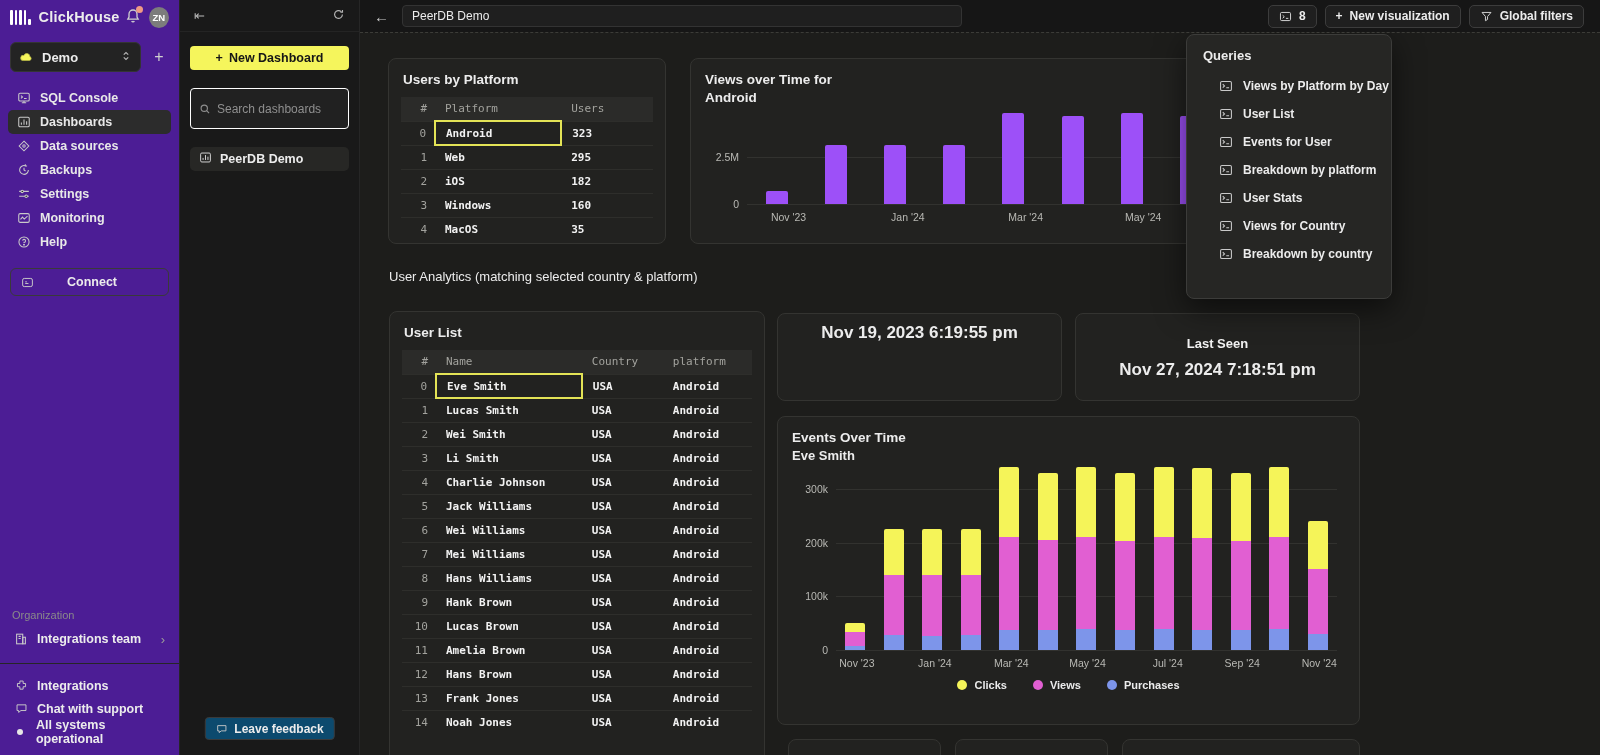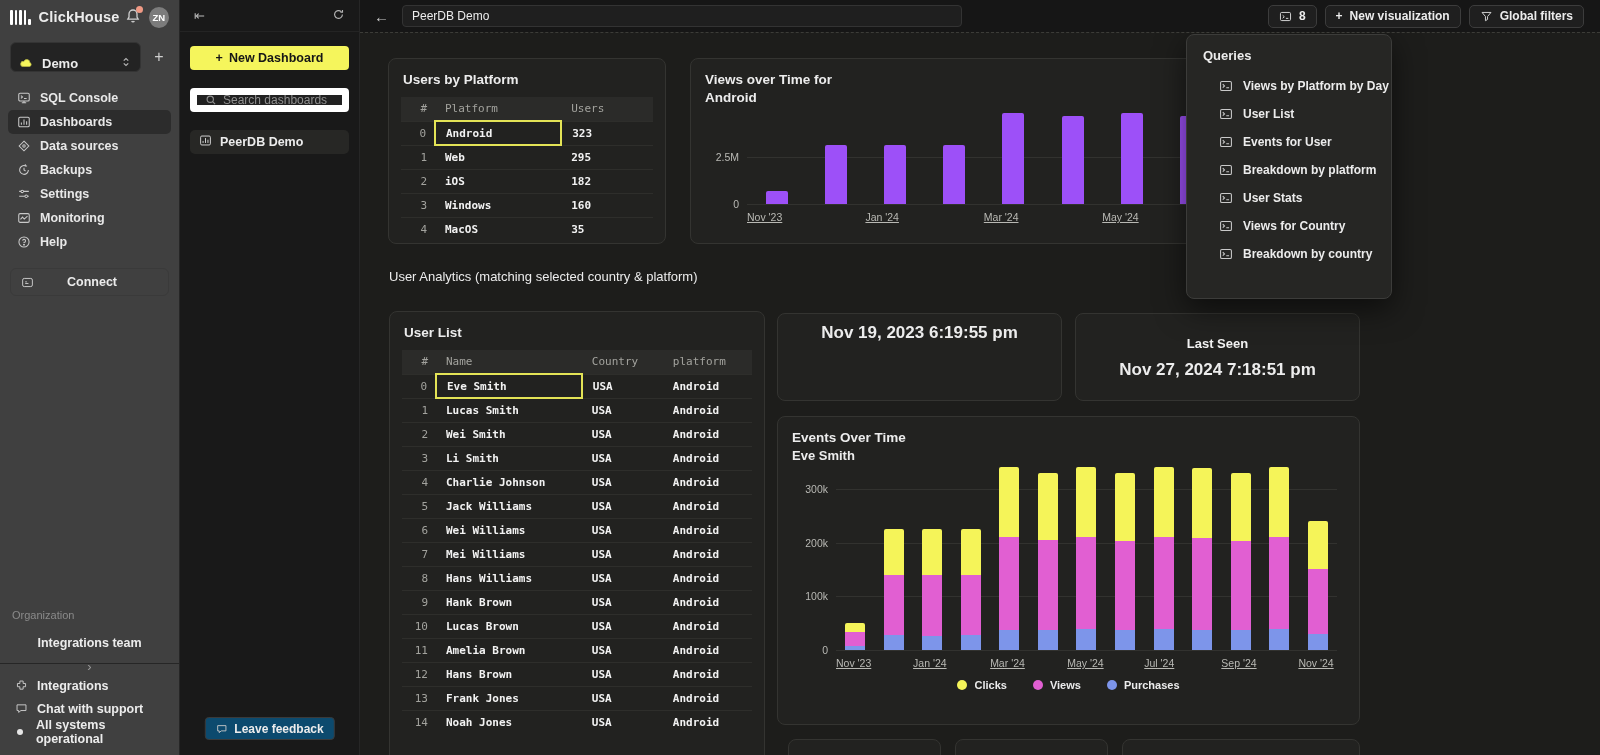--- a/index.html
+++ b/index.html
@@ -1,71 +1,71 @@
 <!DOCTYPE html>
 <html><head>
 <meta charset="utf-8">
 <style>
   * { margin:0; padding:0; box-sizing:border-box; }
   html,body { width:1600px; height:755px; background:#111; overflow:hidden; }
   body { font-family:"Liberation Sans", sans-serif; color:#ececec; font-size:13px; }
   .app { display:flex; width:1600px; height:755px; }
 
   
-  .sidebar { width:180px; min-width:180px; background:#404040; border-right:1px solid #262626; display:flex; flex-direction:column; }
+  .sidebar { width:180px; min-width:180px; background:#4c1d95; border-right:1px solid #262626; display:flex; flex-direction:column; }
   .sb-header { height:34px; display:flex; align-items:center; padding:0 10px; gap:6px; }
   .logo-bars { display:flex; align-items:flex-end; gap:2px; height:15px; margin-right:2px; }
   .logo-bars i { width:2.5px; background:#fff; border-radius:1px; display:block; }
   .logo-bars i:nth-child(1){height:15px}.logo-bars i:nth-child(2){height:15px}
   .logo-bars i:nth-child(3){height:15px}.logo-bars i:nth-child(4){height:15px}
   .logo-bars i:nth-child(5){height:6px}
   .brand { font-weight:bold; font-size:14.5px; letter-spacing:.2px; flex:1; }
   .bell { position:relative; width:18px; height:18px; color:#cfcfcf; }
   .bell svg { width:16px; height:16px; }
   .bell .dot { position:absolute; top:-2px; right:0px; width:7px; height:7px; border-radius:50%; background:#f09a85; }
   .avatar { width:21px; height:21px; border-radius:50%; background:#7c7c7c; color:#fff; font-size:9.5px; font-weight:bold; display:flex; align-items:center; justify-content:center; }
 
   .service-row { display:flex; align-items:center; padding:8px 10px 10px 10px; gap:8px; }
-  .service-select { flex:1; height:30px; background:#232323; border:1px solid #343434; border-radius:6px; display:flex; align-items:flex-end; gap:8px; padding:0 8px; cursor:pointer; }
+  .service-select { flex:1; height:30px; background:#232323; border:1px solid #343434; border-radius:6px; display:flex; align-items:center; gap:8px; padding:0 8px; cursor:pointer; }
   .service-select .svc-name { flex:1; font-weight:bold; font-size:13px; }
   .updown svg { width:12px; height:12px; }
   .add-service { width:20px; color:#cfcfcf; font-size:16px; text-align:center; cursor:pointer; background:none; border:none; }
 
   .nav { display:flex; flex-direction:column; padding:4px 8px; }
   .nav-item { height:24px; display:flex; align-items:center; gap:9px; padding:0 8px; border-radius:5px; cursor:pointer; color:#e8e8e8; }
   .nav-item.active { background:#2c2c2c; }
   .nav-item .ni-icon { width:15px; height:15px; color:#c9c9c9; display:flex; align-items:center; justify-content:center; }
   .nav-item .ni-icon svg { width:14px; height:14px; }
   .nav-item .ni-label { font-size:12.5px; font-weight:bold; }
 
   .connect { margin:10px 10px 0 10px; height:28px; border:1px solid #3a3a3a; border-radius:6px; display:flex; align-items:center; gap:9px; padding:0 10px; cursor:pointer; }
   .connect svg { width:13px; height:13px; color:#c9c9c9; }
   .connect span { font-size:12.5px; font-weight:bold;margin-left:24px; }
 
   .sb-spacer { flex:1; }
   .org-label { padding:0 12px 6px 12px; color:#8a8a8a; font-size:11px; }
-  .org-team { height:24px; margin:0 8px 12px 8px; display:flex; align-items:center; gap:9px; padding:0 6px; cursor:pointer;flex-direction:column; }
+  .org-team { height:24px; margin:0 8px 12px 8px; display:flex; align-items:center; gap:9px; padding:0 6px; cursor:pointer; }
   .org-team svg { width:14px; height:14px; color:#c9c9c9; }
   .org-team .ot-label { flex:1; font-size:12.5px; font-weight:bold; }
   .org-team .chev { color:#9a9a9a; font-size:13px; }
   .sb-divider { border-top:1px solid #262626; }
   .sb-footer { display:flex; flex-direction:column; padding:10px 8px 12px 8px; }
   .sbf-item { height:23px; display:flex; align-items:center; gap:9px; padding:0 6px; cursor:pointer; }
   .sbf-item .ni-icon { width:14px; height:14px; color:#c9c9c9; display:flex; align-items:center; justify-content:center; }
   .sbf-item .ni-icon svg { width:13px; height:13px; }
   .sbf-item .ni-label { font-size:12.5px; font-weight:bold; }
   .status-dot { width:6px; height:6px; border-radius:50%; background:#e6e6e6; }
 
   
   .panel2 { width:180px; min-width:180px; background:#191919; border-right:1px solid #262626; display:flex; flex-direction:column; position:relative; }
   .p2-top { height:32px; border-bottom:1px solid #242424; display:flex; align-items:center; justify-content:space-between; padding:0 14px; color:#b5b5b5; }
   .p2-top .icon-btn { cursor:pointer; font-size:13px; }
   .p2-top svg { width:13px; height:13px; }
   .btn-new-dash { margin:14px 10px 0 10px; height:24px; background:#f5f55c; color:#161616; border:none; border-radius:4px; font-weight:bold; font-size:12.5px; display:flex; align-items:center; justify-content:center; gap:6px; cursor:pointer; font-family:"Liberation Sans",sans-serif; }
-  .search-box { margin:18px 10px 0 10px; height:24px; background:#212121; border:7px solid #ffffff; border-radius:4px; display:flex; align-items:center; gap:6px; padding:0 8px; }
+  .search-box { margin:18px 10px 0 10px; height:41px; background:#212121; border:1px solid #ffffff; border-radius:4px; display:flex; align-items:center; gap:6px; padding:0 8px; }
   .search-box svg { width:12px; height:12px; color:#8f8f8f; }
   .search-box input { flex:1; background:none; border:none; outline:none; color:#cfcfcf; font-size:12px; font-family:"Liberation Sans",sans-serif; width:100%; }
   .search-box input::placeholder { color:#8f8f8f; }
   .dash-list { margin:18px 10px 0 10px; display:flex; flex-direction:column; gap:4px; }
   .dash-item { height:24px; background:#272725; border-radius:5px; display:flex; align-items:center; gap:8px; padding:0 9px; cursor:pointer; }
   .dash-item svg { width:13px; height:13px; color:#d5d5d5; }
   .dash-item span { font-size:12.5px; font-weight:bold; }
   .leave-feedback { position:absolute; bottom:15px; left:50%; transform:translateX(-50%); height:23px; padding:0 10px; background:#0c4a6e; border:1px solid #3a3a3a; border-radius:4px; color:#ececec; font-size:12px; font-weight:bold; display:flex; align-items:center; gap:7px; cursor:pointer; white-space:nowrap; font-family:"Liberation Sans",sans-serif; }
   .leave-feedback svg { width:12px; height:12px; color:#c9c9c9; }
 
@@ -98,21 +98,21 @@
   .chart-title { position:absolute; left:14px; top:12px; font-size:13.5px; font-weight:bold; line-height:18px; }
   .chart-sub { position:absolute; left:14px; font-size:13px; font-weight:bold; }
   .plot { position:absolute; }
   .gridline { position:absolute; left:0; right:0; height:1px; background:#32322f; }
   .ytick { position:absolute; right:100%; margin-right:8px; transform:translateY(-50%); font-size:10.5px; color:#b9b9b4; white-space:nowrap; }
   .bars-row { position:absolute; left:0; right:0; bottom:0; top:0; display:flex; align-items:flex-end; }
   .bar-col { flex:1; display:flex; justify-content:center; align-items:flex-end; height:100%; }
   .vbar { width:22px; border-radius:2px 2px 0 0; }
   .stackbar { width:20px; display:flex; flex-direction:column-reverse; border-radius:2px 2px 0 0; overflow:hidden; }
   .xlabels { position:absolute; display:flex; }
-  .xlab { flex:1; text-align:left; font-size:10.5px; color:#b9b9b4; white-space:nowrap;text-decoration:underline; }
+  .xlab { flex:1; text-align:right; font-size:10.5px; color:#b9b9b4; white-space:nowrap; }
   .legend { position:absolute; left:0; right:0; display:flex; justify-content:center; gap:26px; }
   .leg-item { display:flex; align-items:center; gap:7px; font-size:11px; font-weight:bold; }
   .leg-dot { width:10px; height:10px; border-radius:50%; }
 
   
   .queries-menu { position:absolute; left:826px; top:1px; width:206px; height:265px; background:#262624; border:1px solid #3c3c3a; border-radius:8px; box-shadow:0 10px 30px rgba(0,0,0,.55); z-index:20; padding:13px 0 0 0; }
   .qm-title { font-size:13px; font-weight:bold; padding:0 16px 9px 16px; }
   .qm-item { height:28px; display:flex; align-items:center; gap:10px; padding:0 16px 0 32px; cursor:pointer; }
   .qm-item svg { width:14px; height:14px; color:#c9c9c9; flex:none; }
   .qm-item span { font-size:12px; font-weight:bold; white-space:nowrap; }

